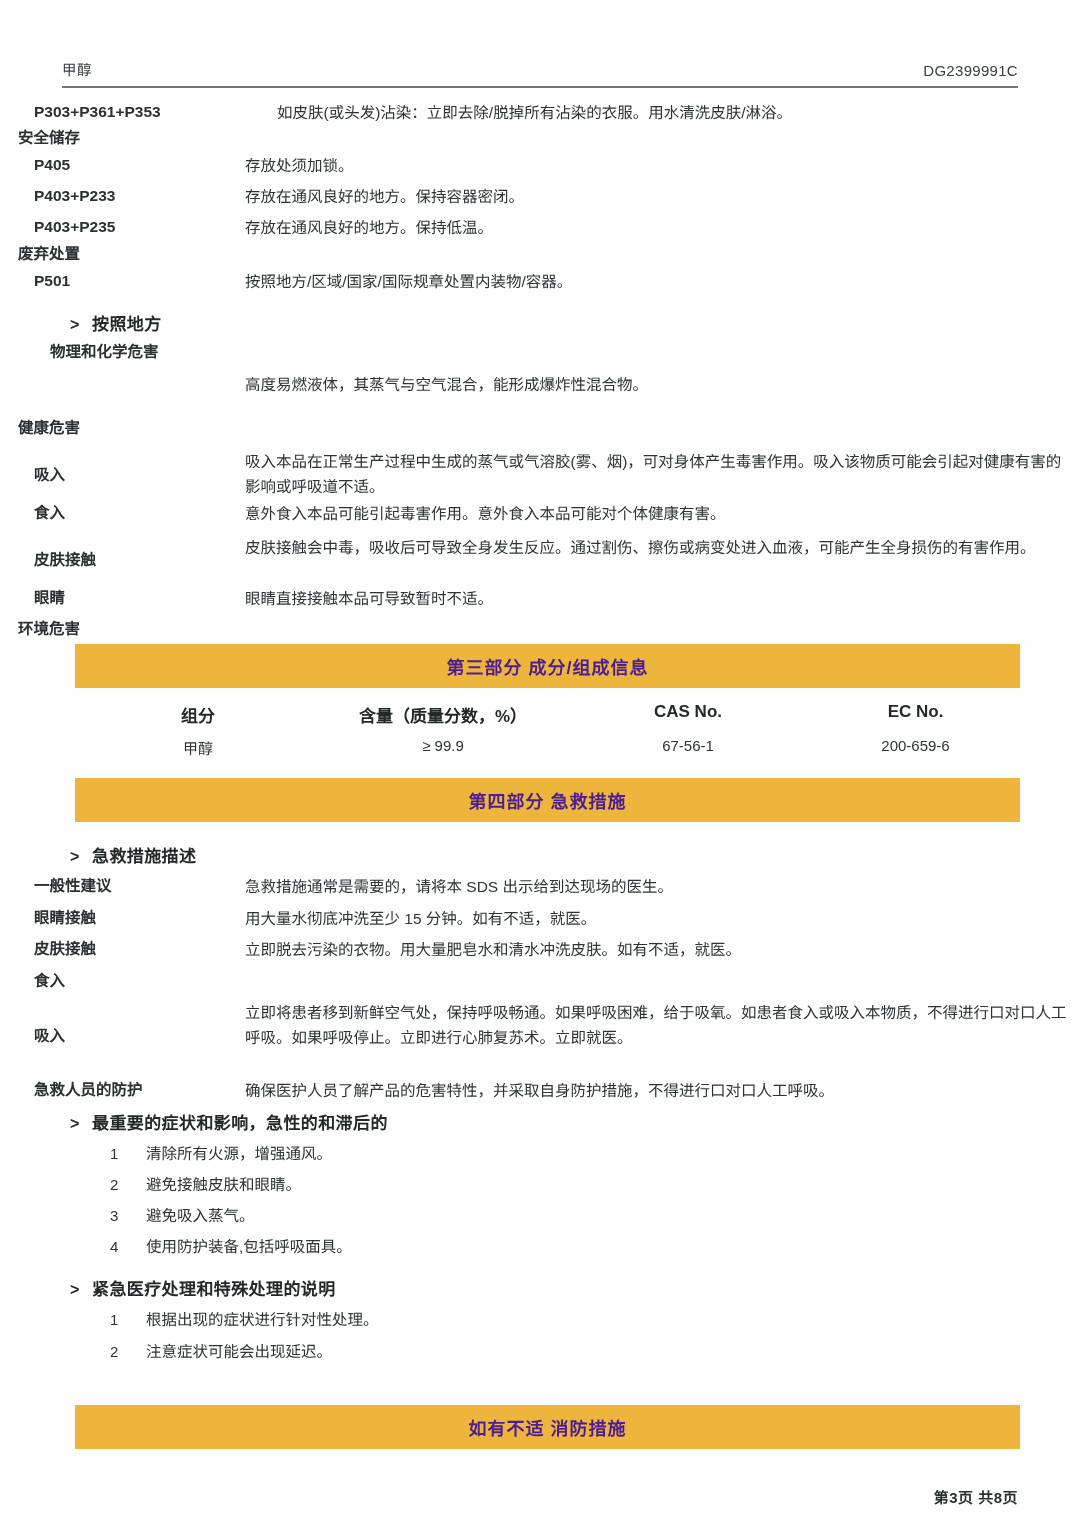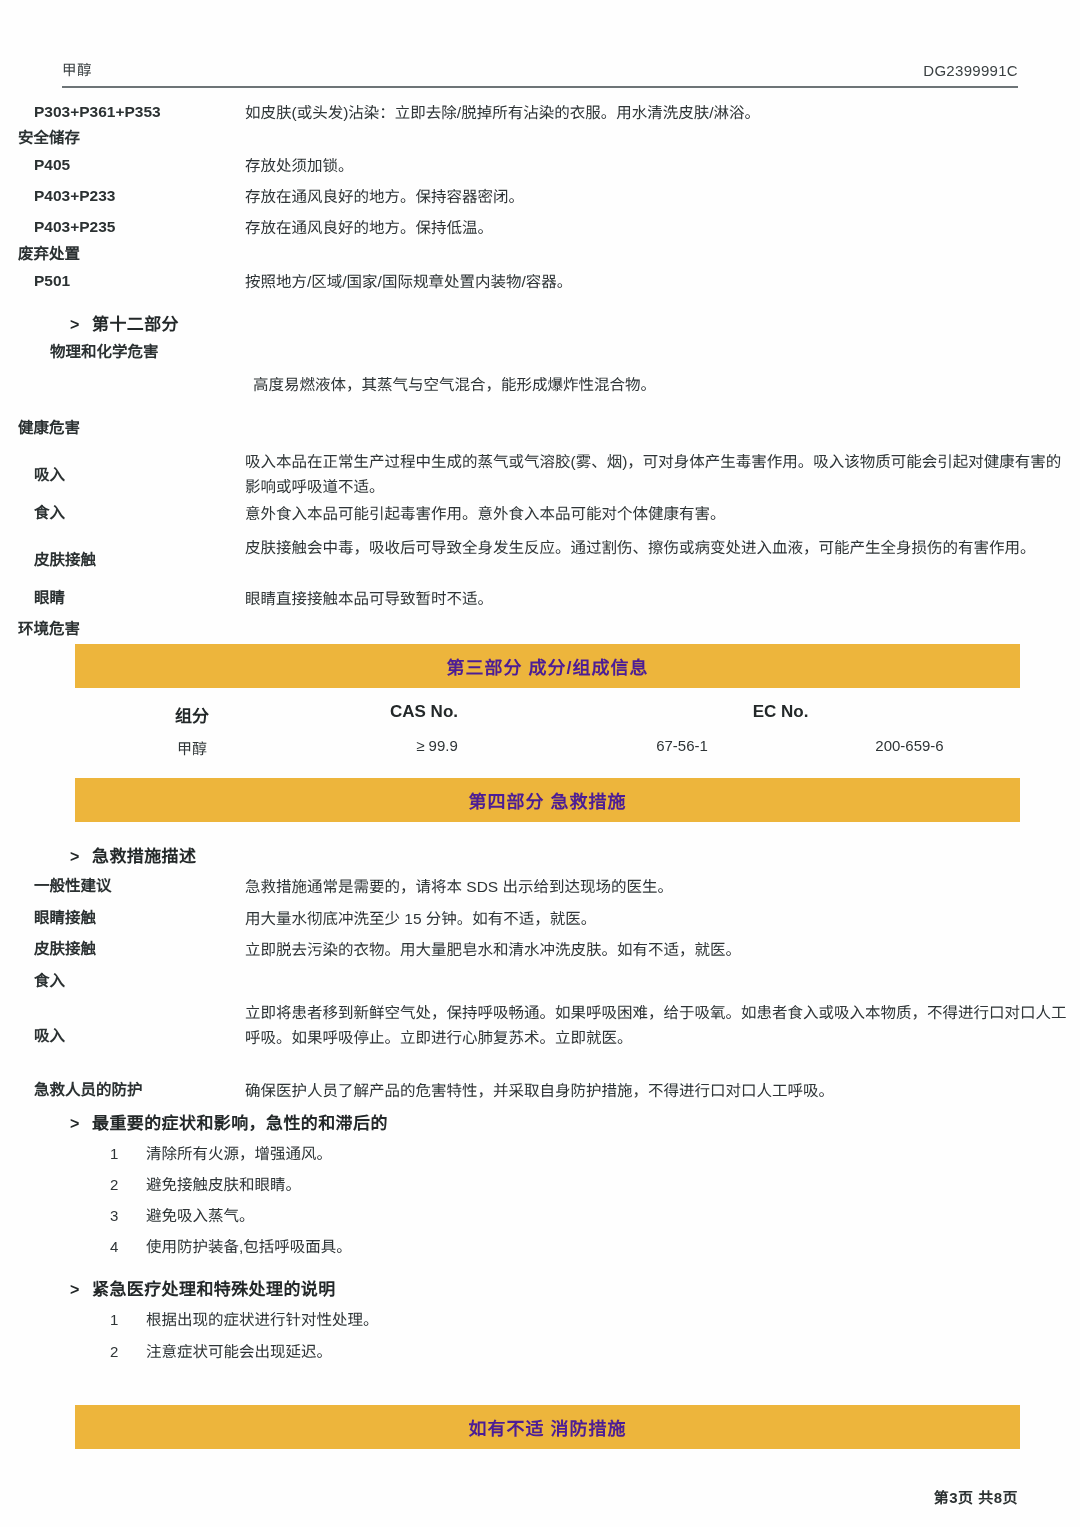--- a/index.html
+++ b/index.html
@@ -115,21 +115,21 @@
   .band-title {
     font-weight: bold;
     font-size: 18px;
     color: #4c1d95;
     letter-spacing: 1px;
   }
 
   
   .comp-table {
     position: absolute;
-    left: 76px;
+    left: 82px;
     width: 945px;
   }
   .comp-row { display: flex; }
   .comp-row .c { text-align: center; }
   .comp-row .c0 { flex: 0 0 232px; }
   .comp-row .c1 { flex: 0 0 258px; }
   .comp-row .c2 { flex: 0 0 232px; }
   .comp-row .c3 { flex: 1 1 auto; }
   .comp-head .c {
     font-weight: bold;
@@ -176,21 +176,21 @@
 <div class="page">
 
   <div class="doc-header">
     <span class="hdr-left">甲醇</span>
     <span class="hdr-right">DG2399991C</span>
   </div>
   <div class="header-rule"></div>
 
   <div class="rows" style="top:100px;">
 
-    <div class="row" style="min-height:26px;">
+    <div class="row" style="min-height:26px;gap:32px;">
       <div class="lbl indent2">P303+P361+P353</div>
       <div class="body-txt">如皮肤(或头发)沾染：立即去除/脱掉所有沾染的衣服。用水清洗皮肤/淋浴。</div>
     </div>
 
     <div class="row" style="min-height:27px;">
       <div class="lbl indent1">安全储存</div>
       <div class="body-txt"></div>
     </div>
 
     <div class="row" style="min-height:31px;">
@@ -214,31 +214,31 @@
     </div>
 
     <div class="row" style="min-height:30px;">
       <div class="lbl indent2">P501</div>
       <div class="body-txt">按照地方/区域/国家/国际规章处置内装物/容器。</div>
     </div>
   </div>
 
   <div class="chev-head" style="position:absolute; left:70px; top:310px;">
     <span class="chev">&gt;</span>
-    <span class="chev-label">第十二部分</span>
+    <span class="chev-label">按照地方</span>
   </div>
 
   <div class="rows" style="top:340px;">
 
     <div class="row" style="min-height:32px;margin-left:32px;">
       <div class="lbl indent1">物理和化学危害</div>
       <div class="body-txt"></div>
     </div>
 
-    <div class="row" style="min-height:44px;margin-left:8px;">
+    <div class="row" style="min-height:44px;">
       <div class="lbl indent2"></div>
       <div class="body-txt">高度易燃液体，其蒸气与空气混合，能形成爆炸性混合物。</div>
     </div>
 
     <div class="row" style="min-height:33px;">
       <div class="lbl indent1">健康危害</div>
       <div class="body-txt"></div>
     </div>
 
     <div class="row" style="min-height:52px;">
@@ -272,20 +272,21 @@
     </div>
   </div>
 
   <div class="band" style="top:644px;">
     <span class="band-title">第三部分  成分/组成信息</span>
   </div>
 
   <div class="comp-table" style="top:702px;">
     <div class="comp-row comp-head">
       <div class="c c0">组分</div>
+      <div class="c c1">含量（质量分数，%）</div>
       <div class="c c2">CAS No.</div>
       <div class="c c3">EC No.</div>
     </div>
     <div class="comp-row comp-body">
       <div class="c c0">甲醇</div>
       <div class="c c1">≥ 99.9</div>
       <div class="c c2">67-56-1</div>
       <div class="c c3">200-659-6</div>
     </div>
   </div>

